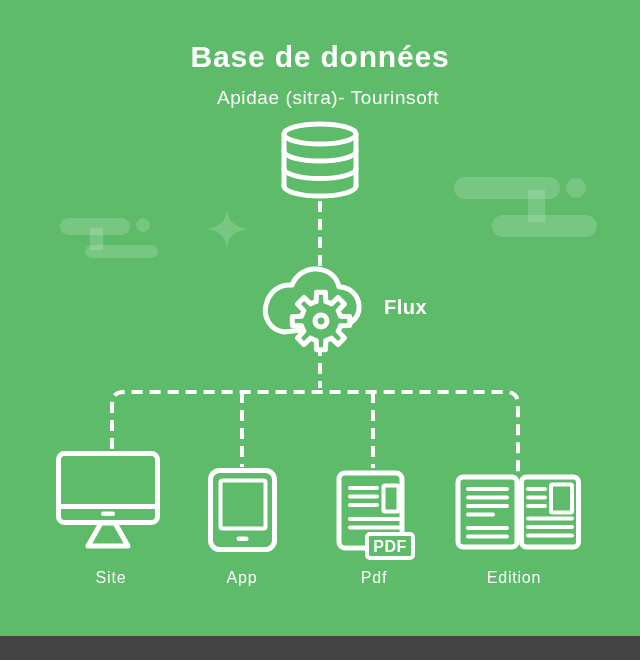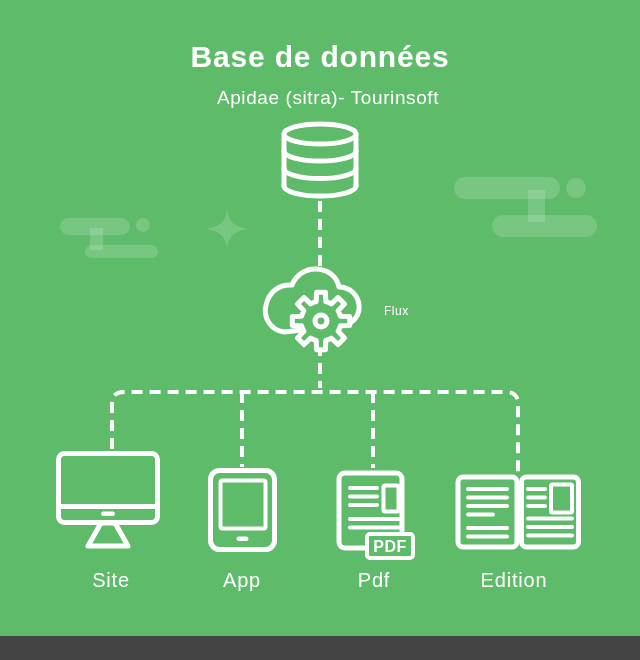--- a/index.html
+++ b/index.html
@@ -27,26 +27,26 @@
     position:absolute;top:79px;left:0;width:100%;
     text-align:center;font-size:19px;font-weight:400;
     letter-spacing:0.6px;margin:8px;
   }
   .decor{position:absolute;background:var(--decor);}
   .pill{border-radius:999px;}
   .dot{border-radius:50%;}
   .diagram-svg{position:absolute;left:0;top:0;}
   .node-label{
     position:absolute;transform:translateX(-50%);
-    font-size:20px;font-weight:400;letter-spacing:0.8px;
+    font-size:16px;font-weight:400;letter-spacing:0.8px;
     white-space:nowrap;
   }
   .flux-label{
-    position:absolute;left:384px;top:304px;
-    font-size:12px;font-weight:400;letter-spacing:0.5px;
+    position:absolute;left:384px;top:296px;
+    font-size:20px;font-weight:700;letter-spacing:0.5px;
   }
   .outline{fill:none;stroke:var(--white);stroke-width:5;stroke-linecap:round;stroke-linejoin:round;}
   .outline-filled{fill:var(--bg);stroke:var(--white);stroke-width:5;stroke-linecap:round;stroke-linejoin:round;}
   .thin{fill:none;stroke:var(--white);stroke-width:4;stroke-linecap:round;stroke-linejoin:round;}
   .dashed{fill:none;stroke:var(--white);stroke-width:4;stroke-dasharray:11 7;}
   .badge-text{fill:var(--white);font-family:"Liberation Sans","DejaVu Sans",sans-serif;font-weight:700;font-size:16px;letter-spacing:0.5px;}
 </style>
 </head>
 <body>
 

